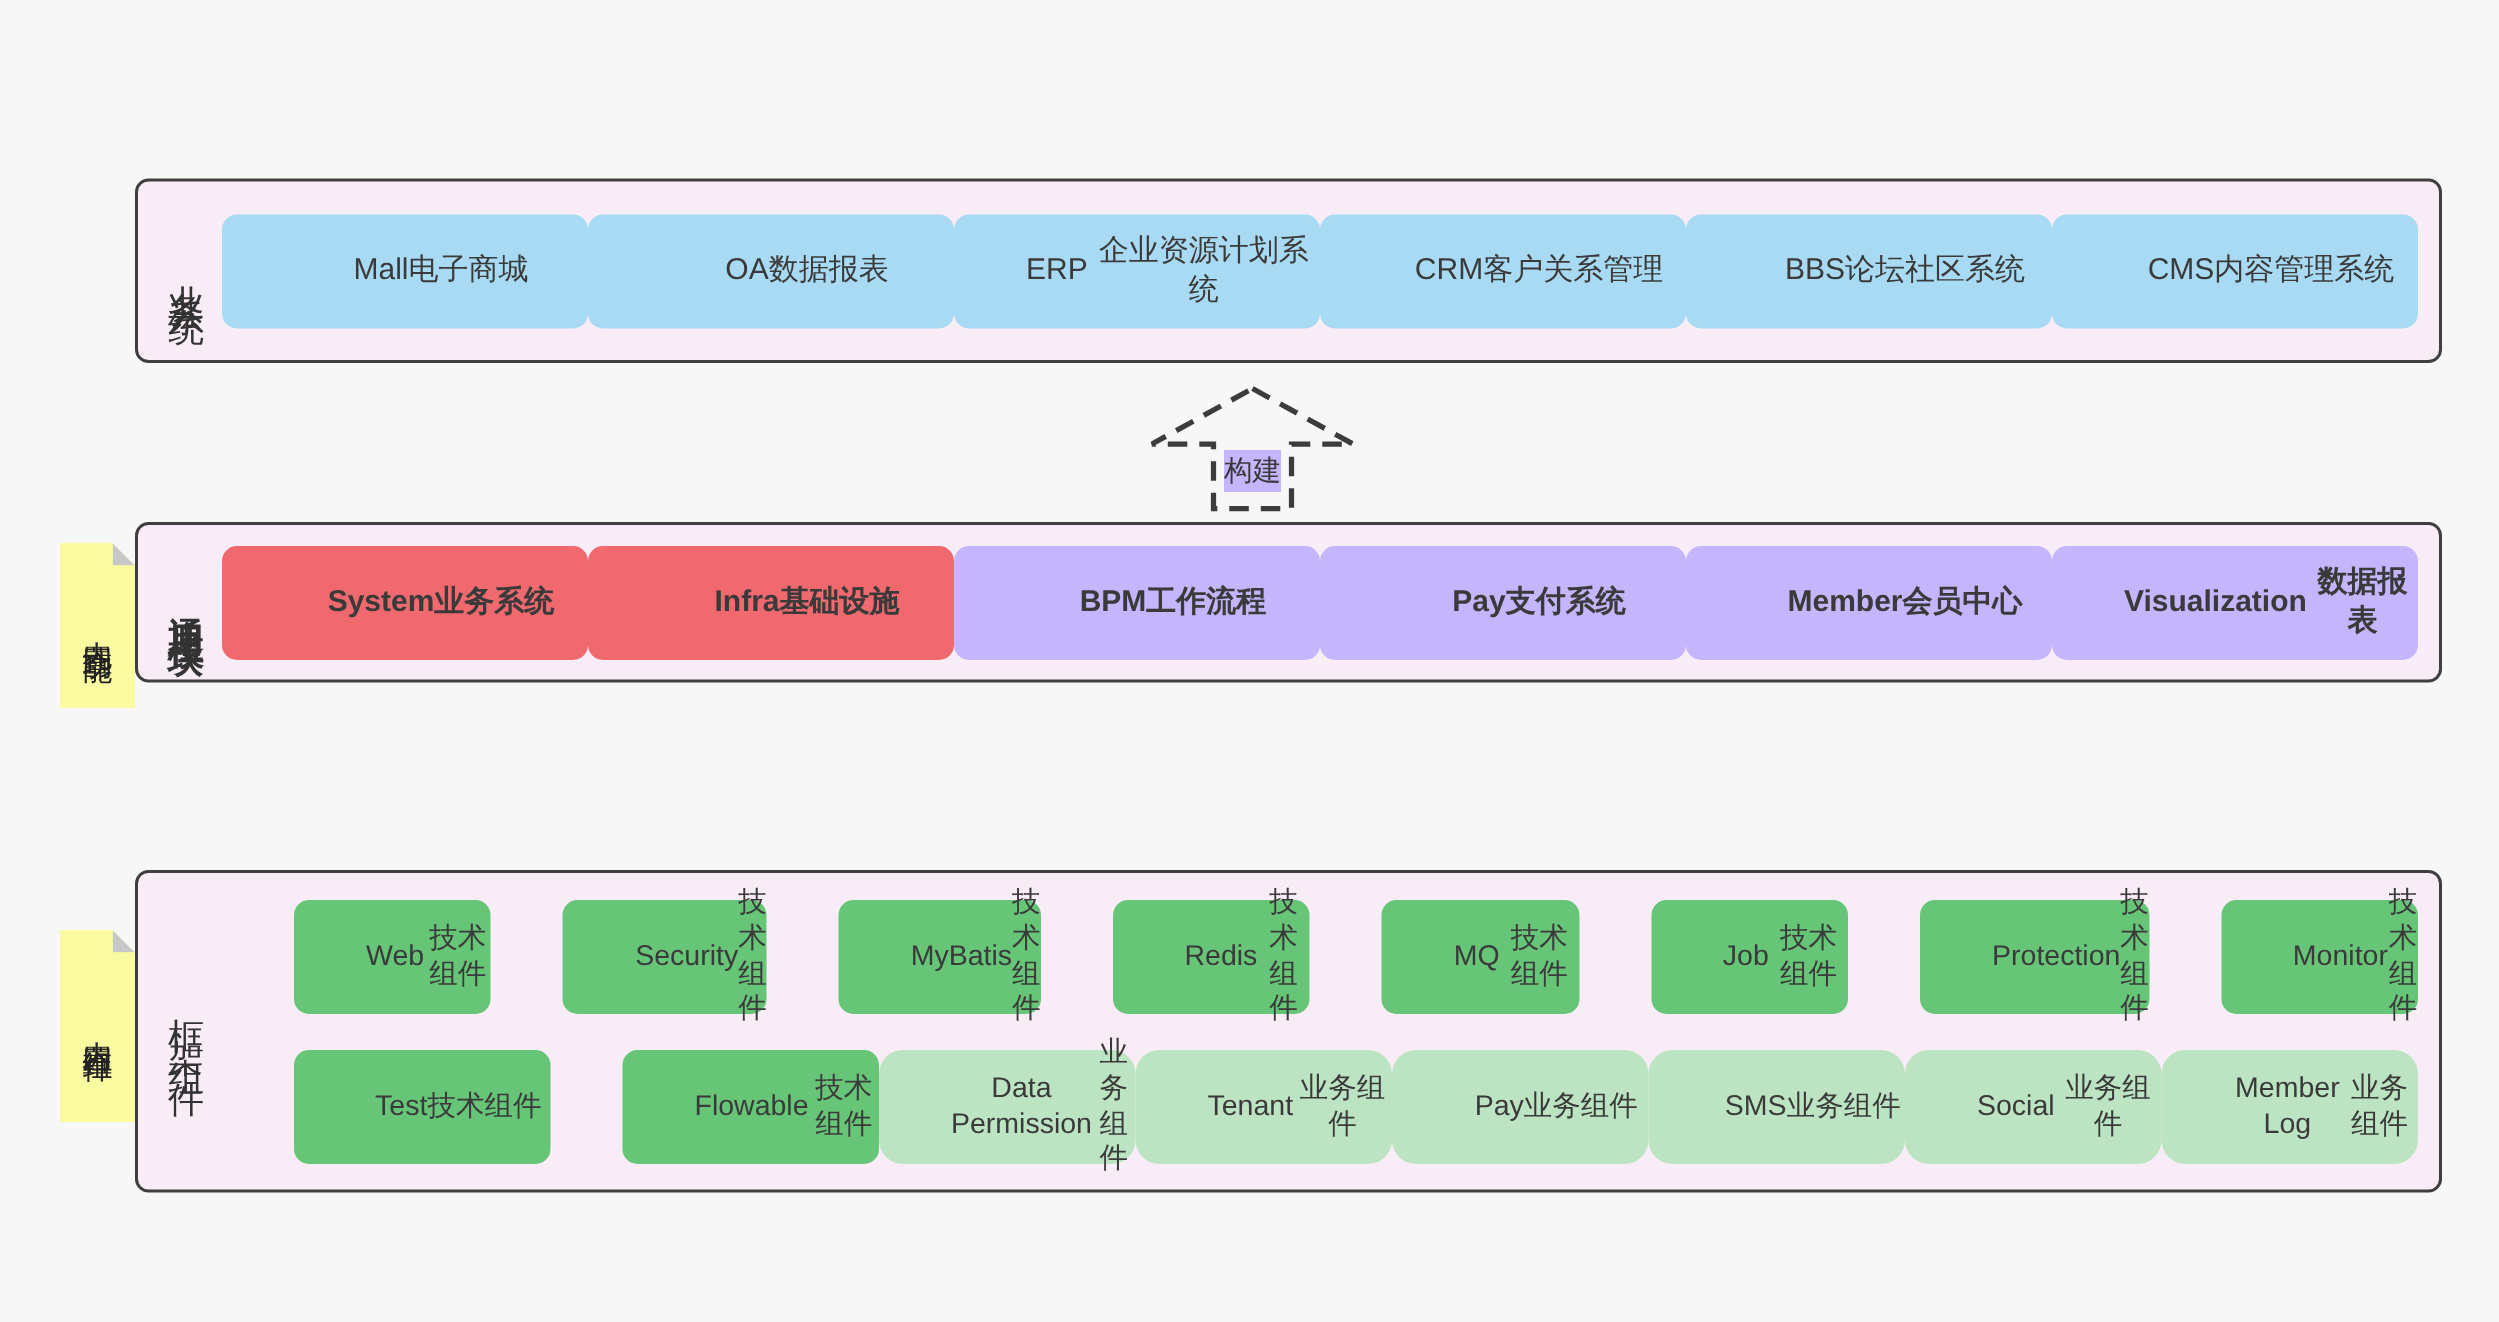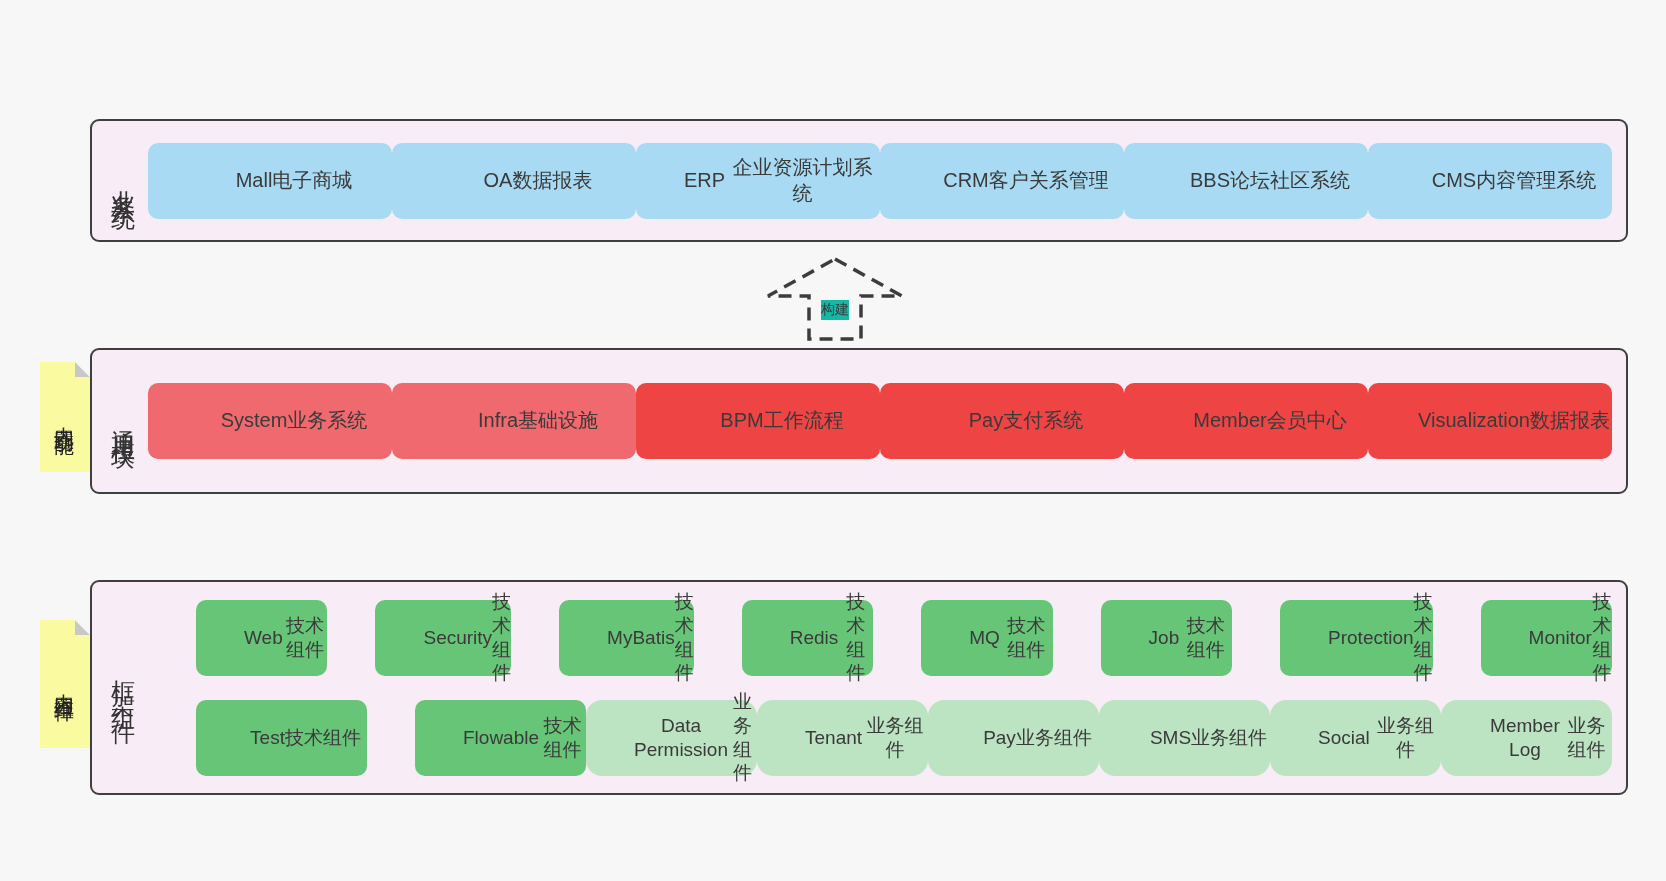--- a/index.html
+++ b/index.html
@@ -16,21 +16,21 @@
   
   .layer {
     position:absolute;
     left:90px; width:1538px;
     box-sizing:border-box;
     background:#f8edf6;
     border:2px solid #3f3f3f;
     border-radius:9px;
   }
   #layer-business   { top:119px; height:123px; }
-  #layer-modules    { top:348px; height:146px; }
+  #layer-modules    { top:348px; height:107px;font-weight:bold; }
   #layer-components { top:580px; height:215px; }
 
   .layer-label {
     position:absolute;
     left:15px; top:50%;
     transform:translateY(-50%);
     writing-mode:vertical-rl;
     text-orientation:upright;
     font-size:24px;
     letter-spacing:5px;
@@ -60,21 +60,21 @@
     align-items:center; justify-content:center;
     text-align:center;
     font-size:20px;
     line-height:1.28;
     color:#3a3a3a;
     padding-left:48px;
   }
   #layer-components .box { width:152px; font-size:19px; line-height:1.25; }
   .v-blue       { background:#a8dbf3; }
   .v-red        { background:#f0696e; }
-  .v-pink       { background:#ef4444; }
+  .v-pink       { background:#c4b5fd; }
   .v-green      { background:#67c578;margin-left:48px; }
   .v-lightgreen { background:#bce4c2;border-radius:16px; }
 
   
   .sticky {
     position:absolute;
     left:40px; width:50px;
     background:#fafaa1;
     z-index:6;
     display:flex; align-items:center; justify-content:center;
@@ -103,23 +103,23 @@
     width:140px; height:86px;
     z-index:3;
   }
   #arrow-build     { left:765px; top:256px; }
   #arrow-implement { left:778px; top:488px; }
   .arrow svg { display:block; width:100%; height:100%; }
   .arrow-label {
     position:absolute;
     left:50%; top:44px;
     transform:translateX(-50%);
-    background:#14b8a6;
+    background:#c4b5fd;
     padding:1px 0;
-    font-size:14px;
+    font-size:19px;
     color:#3a3a3a;
     white-space:nowrap;
   }
 </style>
 </head>
 <body>
 
 <div class="canvas">
 
   <section class="layer" id="layer-business">

